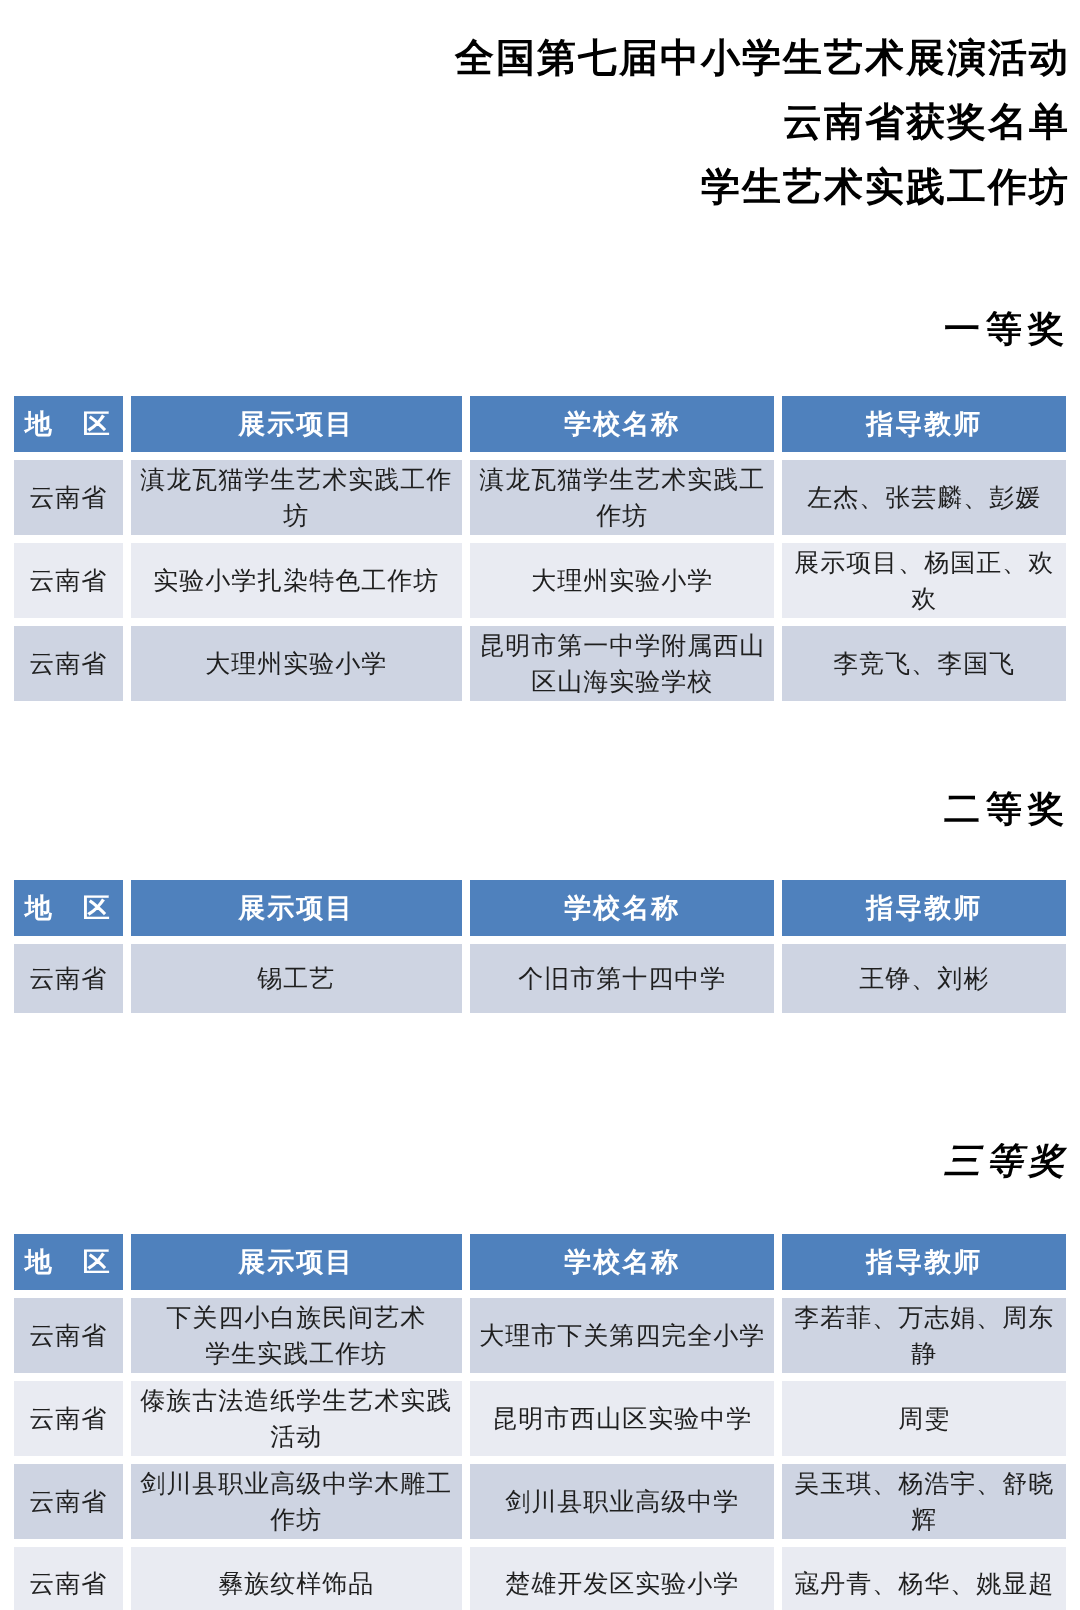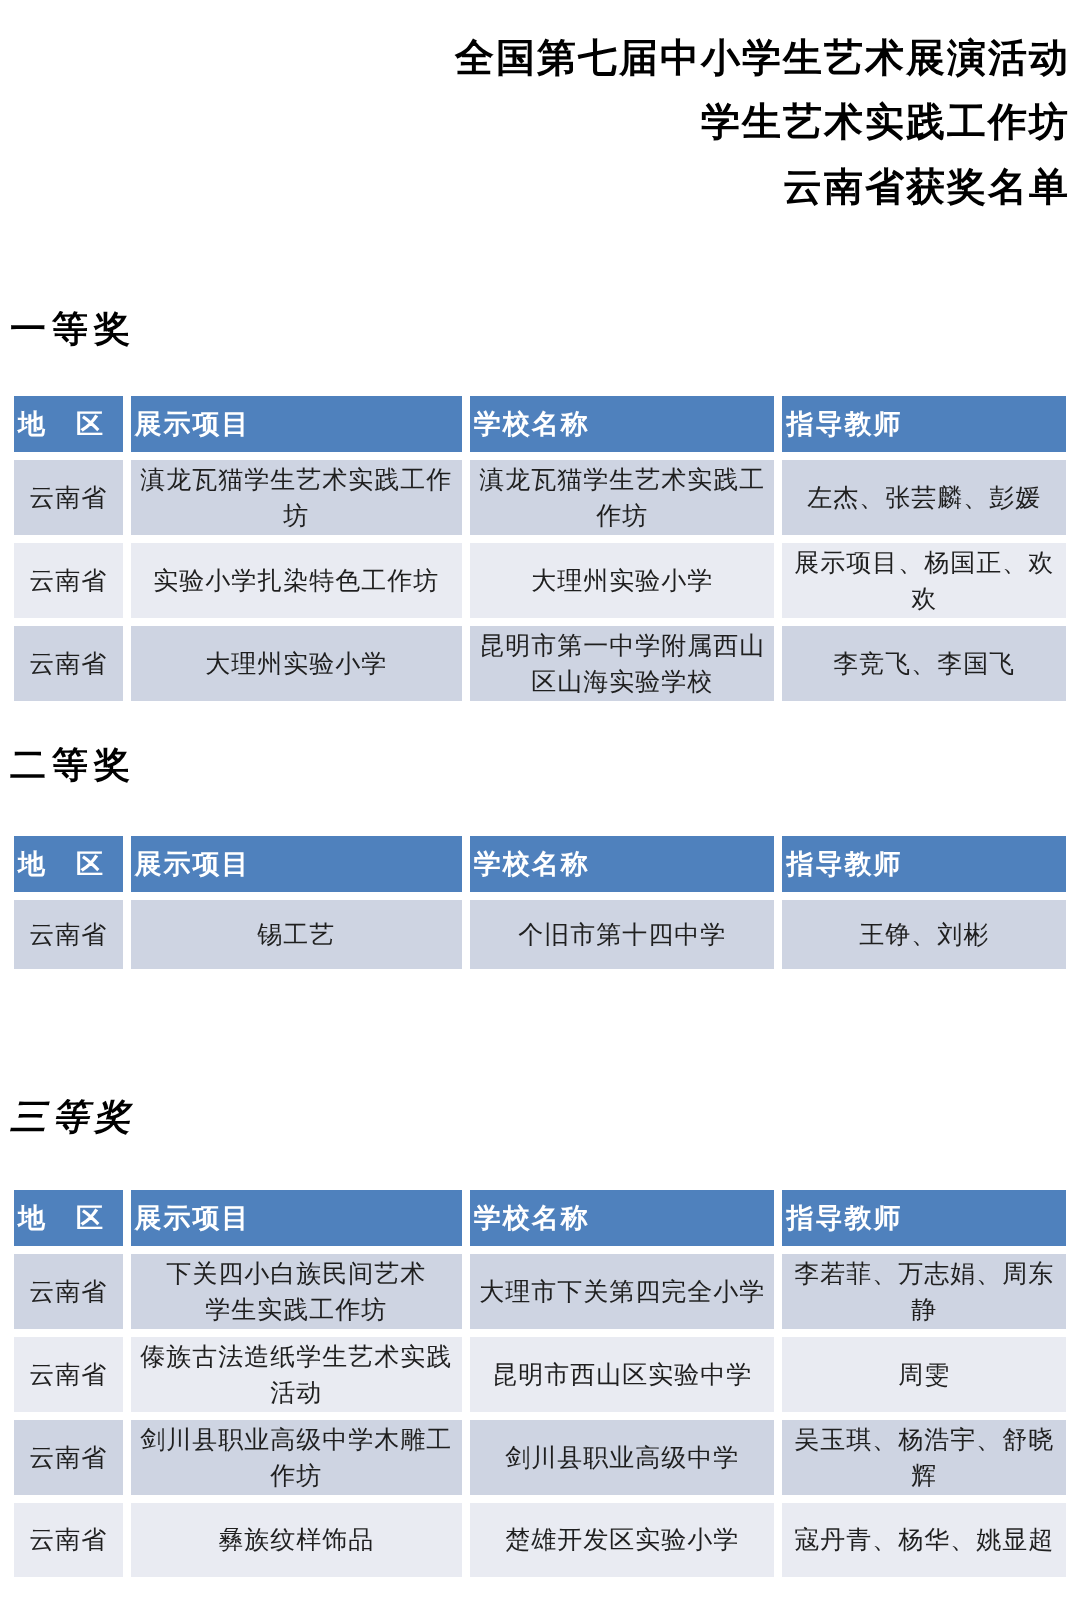--- a/index.html
+++ b/index.html
@@ -37,26 +37,26 @@
     font-weight: 800;
     color: #000000;
     line-height: 1.65;
     letter-spacing: 2px;
   }
   .section-title {
     font-family: "Liberation Serif", serif;
     font-size: 36px;
     font-weight: 700;
     color: #000000;
-    text-align: left;
+    text-align: right;
     letter-spacing: 6px;
     margin: 0;
   }
   .section-first  .section-title { margin-top: 86px; }
-  .section-second .section-title { margin-top: 36px; }
+  .section-second .section-title { margin-top: 80px; }
   .section-third  .section-title { margin-top: 120px; font-style: italic; }
 
   table.awards {
     width: 100%;
     table-layout: fixed;
     border-collapse: separate;
     border-spacing: 0;
     margin-top: 38px;
   }
   .section-second table.awards { margin-top: 42px; }
@@ -68,21 +68,21 @@
   col.c-teacher { width: 27.5%; }
 
   table.awards th {
     background: var(--header-bg, #4f81bd);
     color: var(--header-text, #ffffff);
     font-family: "Liberation Sans", sans-serif;
     font-size: 27px;
     font-weight: 700;
     letter-spacing: 2px;
     height: 56px;
-    text-align: left;
+    text-align: center;
     vertical-align: middle;
     border: 4px solid #ffffff;
     padding: 0 4px;
   }
   table.awards td {
     font-family: "Liberation Serif", serif;
     font-size: 25px;
     color: var(--body-text, #1f1f1f);
     height: 65px;
     text-align: center;
@@ -99,22 +99,22 @@
   table.awards tbody tr:nth-child(even) td { background: var(--row-light, #e9ebf2); }
 </style>
 </head>
 <body>
 
 <div class="page">
 
 
   <div class="doc-titles">
     <div class="doc-title-line">全国第七届中小学生艺术展演活动</div>
+    <div class="doc-title-line">云南省获奖名单</div>
     <div class="doc-title-line">学生艺术实践工作坊</div>
-    <div class="doc-title-line">云南省获奖名单</div>
   </div>
 
   <section class="section-first">
     <h2 class="section-title">一等奖</h2>
     <table class="awards">
       <colgroup>
         <col class="c-region">
           <col class="c-project">
           <col class="c-school">
           <col class="c-teacher">

